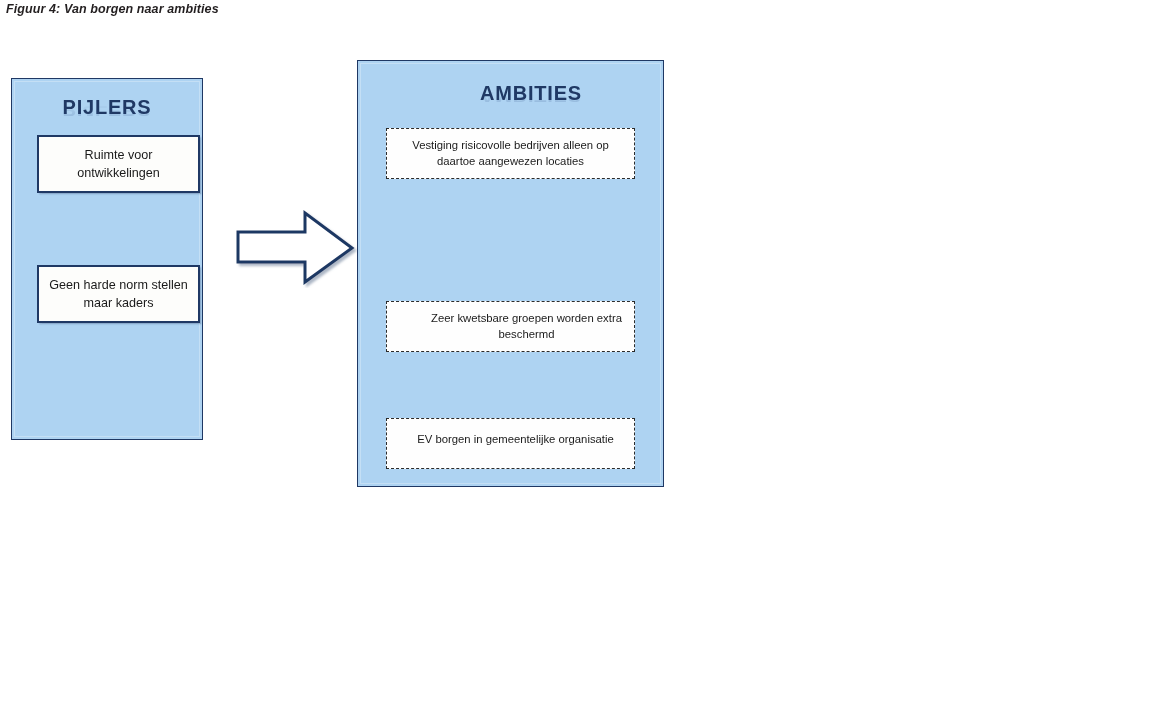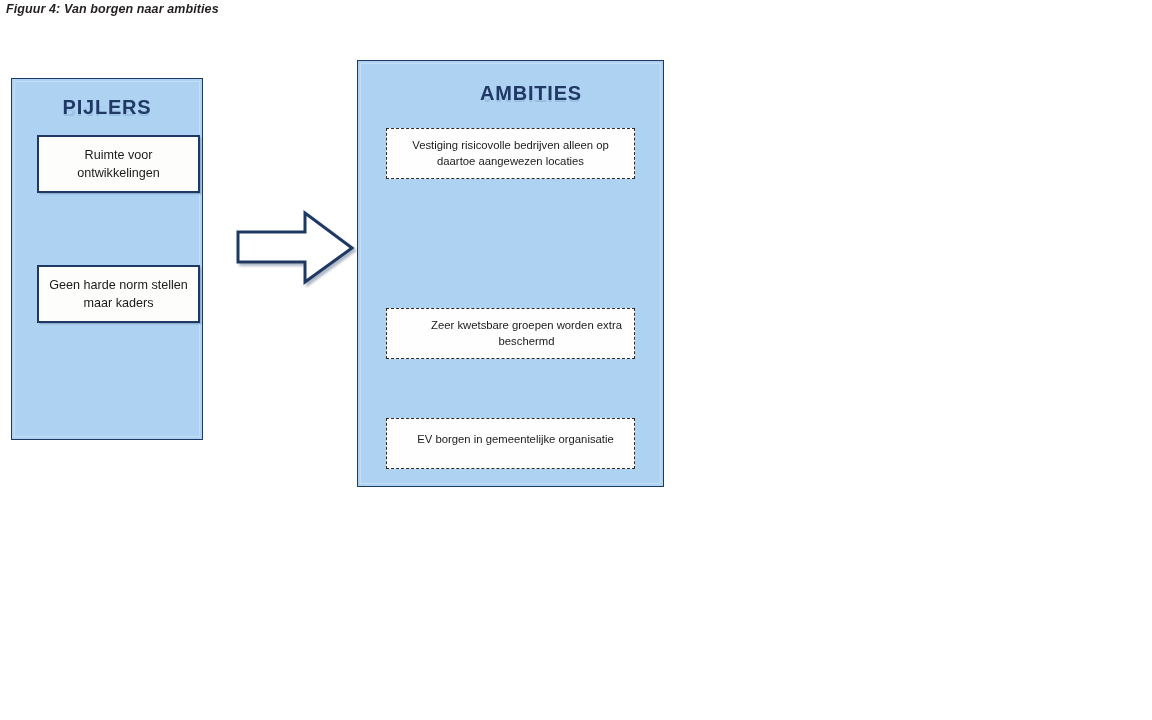--- a/index.html
+++ b/index.html
@@ -135,21 +135,21 @@
     color: #1a1a1a;
     line-height: 1.45;
     padding: 0 5px;
   }
   .ambition-box.two-line .txt { margin-top: -1px; }
   .ambition-box.one-line .txt { margin-top: -9px; }
 
   #ambition-box-0 { top: 67px; }
   #ambition-box-1 { top: 126px; }
   #ambition-box-2 { top: 182px; }
-  #ambition-box-3 { top: 247px; padding-left: 32px; }
+  #ambition-box-3 { top: 240px; padding-left: 32px; }
   #ambition-box-4 { top: 299px; }
   #ambition-box-5 { top: 357px; padding-left: 10px; }
 </style>
 </head>
 <body>
 
 <div id="figure-caption">Figuur 4: Van borgen naar ambities</div>
 
 <div class="panel" id="pillars-panel">
   <div class="panel-inner-edge"></div>

